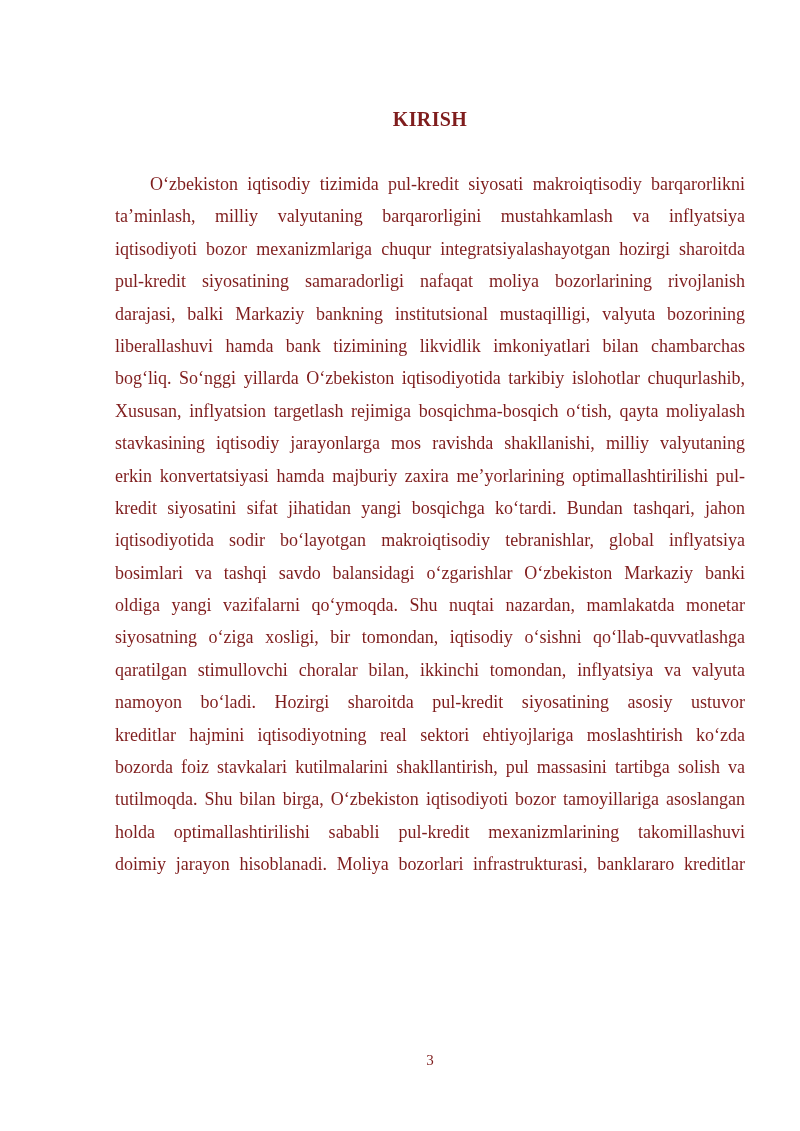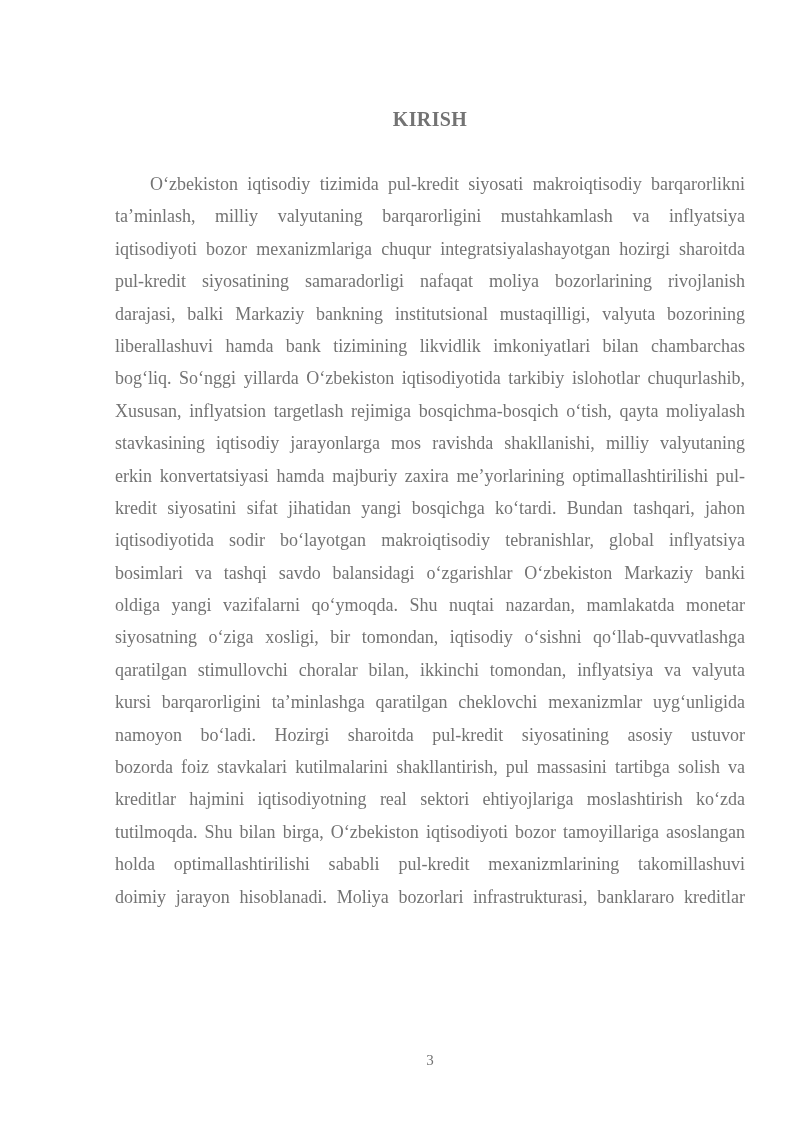--- a/index.html
+++ b/index.html
@@ -6,21 +6,21 @@
     margin: 0;
     padding: 0;
     background: #ffffff;
   }
   .page {
     position: relative;
     width: 800px;
     height: 1131px;
     background: #ffffff;
     font-family: "Liberation Serif", "DejaVu Serif", serif;
-    color: #737373;
+    color: #7f1d1d;
     overflow: hidden;
   }
   .doc-title {
     position: absolute;
     top: 106px;
     left: 115px;
     width: 630px;
     text-align: center;
     font-size: 20px;
     line-height: 26px;
@@ -73,24 +73,23 @@
       <div class="line">bog‘liq. So‘nggi yillarda O‘zbekiston iqtisodiyotida tarkibiy islohotlar chuqurlashib,</div>
       <div class="line">Xususan, inflyatsion targetlash rejimiga bosqichma-bosqich o‘tish, qayta moliyalash</div>
       <div class="line">stavkasining iqtisodiy jarayonlarga mos ravishda shakllanishi, milliy valyutaning</div>
       <div class="line">erkin konvertatsiyasi hamda majburiy zaxira me’yorlarining optimallashtirilishi pul-</div>
       <div class="line">kredit siyosatini sifat jihatidan yangi bosqichga ko‘tardi. Bundan tashqari, jahon</div>
       <div class="line">iqtisodiyotida sodir bo‘layotgan makroiqtisodiy tebranishlar, global inflyatsiya</div>
       <div class="line">bosimlari va tashqi savdo balansidagi o‘zgarishlar O‘zbekiston Markaziy banki</div>
       <div class="line">oldiga yangi vazifalarni qo‘ymoqda. Shu nuqtai nazardan, mamlakatda monetar</div>
       <div class="line">siyosatning o‘ziga xosligi, bir tomondan, iqtisodiy o‘sishni qo‘llab-quvvatlashga</div>
       <div class="line">qaratilgan stimullovchi choralar bilan, ikkinchi tomondan, inflyatsiya va valyuta</div>
-      <div class="line">kursi barqarorligini ta’minlashga qaratilgan cheklovchi mexanizmlar uyg‘unligida</div>
       <div class="line">namoyon bo‘ladi. Hozirgi sharoitda pul-kredit siyosatining asosiy ustuvor</div>
+      <div class="line">kreditlar hajmini iqtisodiyotning real sektori ehtiyojlariga moslashtirish ko‘zda</div>
       <div class="line">bozorda foiz stavkalari kutilmalarini shakllantirish, pul massasini tartibga solish va</div>
-      <div class="line">kreditlar hajmini iqtisodiyotning real sektori ehtiyojlariga moslashtirish ko‘zda</div>
       <div class="line">tutilmoqda. Shu bilan birga, O‘zbekiston iqtisodiyoti bozor tamoyillariga asoslangan</div>
       <div class="line">holda optimallashtirilishi sababli pul-kredit mexanizmlarining takomillashuvi</div>
       <div class="line">doimiy jarayon hisoblanadi. Moliya bozorlari infrastrukturasi, banklararo kreditlar</div>
     </div>
 
   <div class="page-number">3</div>
 
 </div>
 
 </body></html>

